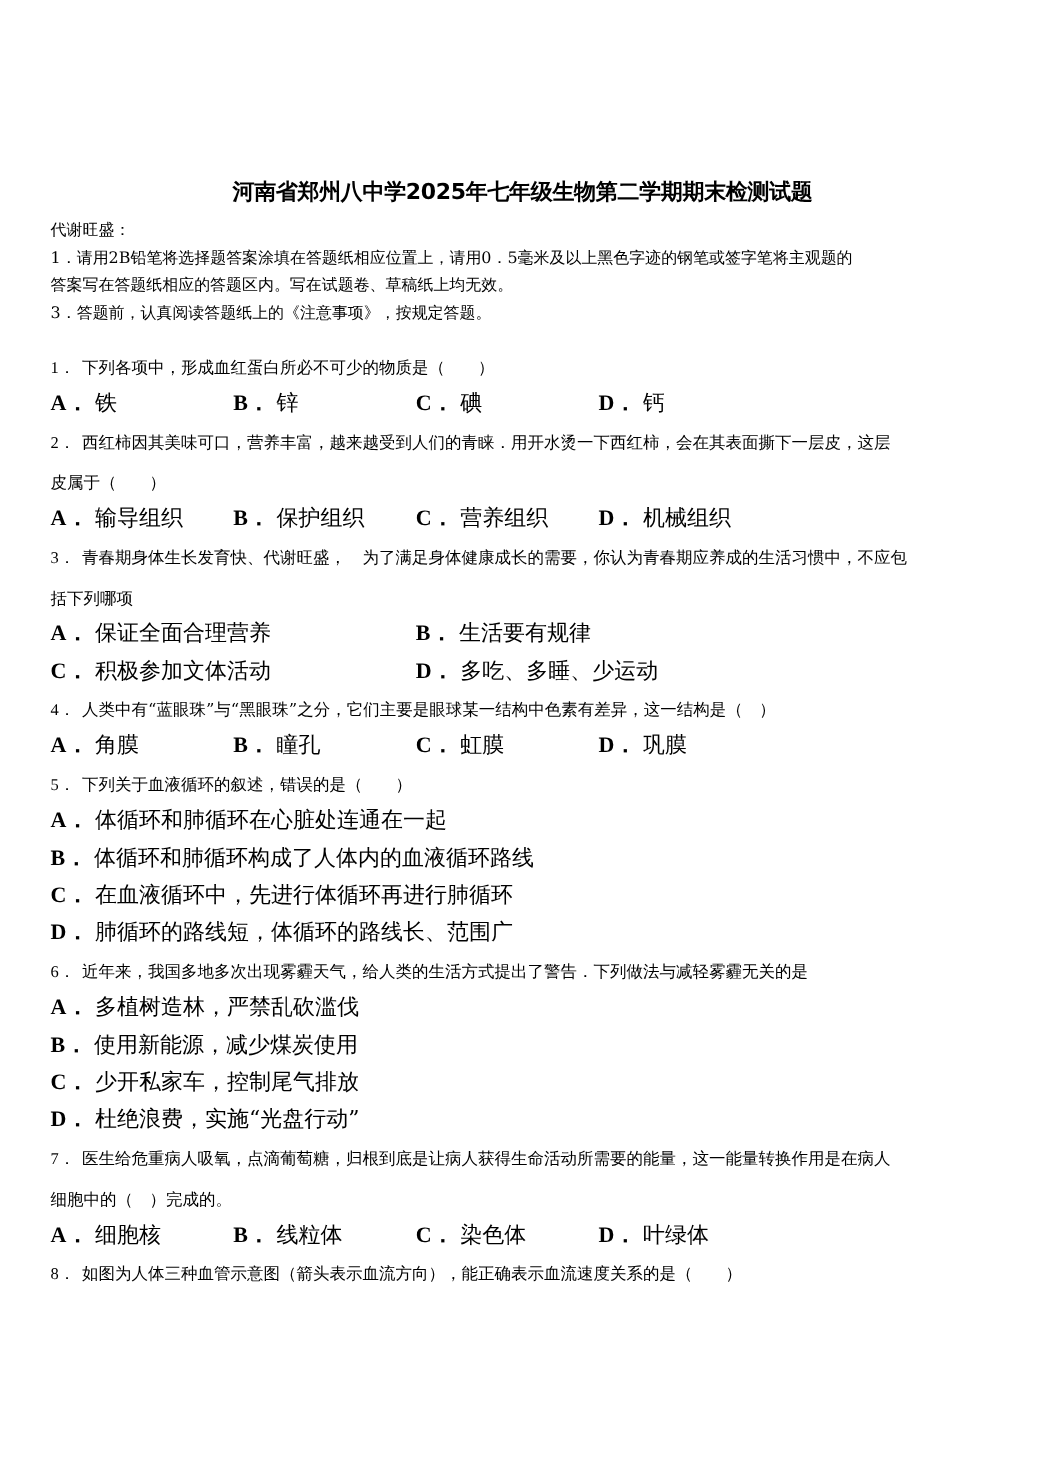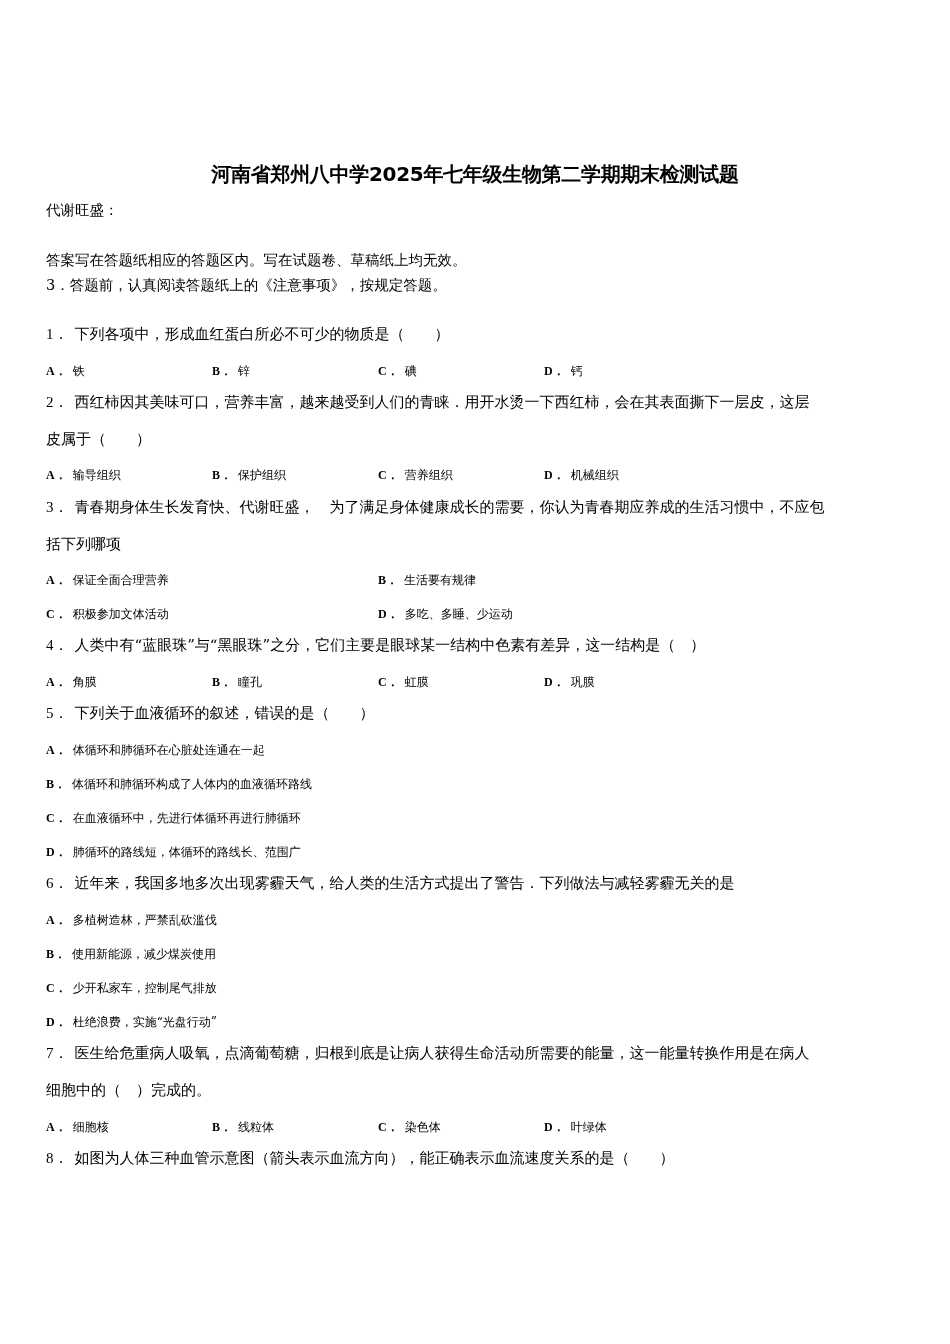--- a/index.html
+++ b/index.html
@@ -41,42 +41,43 @@
       font-size: 15px;
       line-height: 20px;
       white-space: nowrap;
       letter-spacing: 0px;
     }
     .notice {
       font-size: 14.5px;
     }
     .opt {
       position: absolute;
-      font-size: 12px;
-      line-height: 27px;
+      font-size: 20px;
+      line-height: 16px;
       white-space: nowrap;
     }
     .opt .lbl {
       font-weight: bold;
       font-family: "Liberation Serif", "DejaVu Serif", serif;
       margin-right: 6px;
     }
     .qnum {
       font-family: "Liberation Serif", "DejaVu Serif", serif;
       margin-right: 6px;
     }
   </style>
 </head>
 <body>
 
 <div class="page">
 
   <div class="title">河南省郑州八中学2025年七年级生物第二学期期末检测试题</div>
 
   <div class="line notice" style="top:152px;">代谢旺盛：</div>
+  <div class="line notice" style="top:177px;">1．请用2B铅笔将选择题答案涂填在答题纸相应位置上，请用0．5毫米及以上黑色字迹的钢笔或签字笔将主观题的</div>
   <div class="line notice" style="top:202px;">答案写在答题纸相应的答题区内。写在试题卷、草稿纸上均无效。</div>
   <div class="line notice" style="top:227px;">3．答题前，认真阅读答题纸上的《注意事项》，按规定答题。</div>
 
   <div class="line" style="top:276px;"><span class="qnum">1．</span><span>下列各项中，形成血红蛋白所必不可少的物质是（　　）</span></div>
   <div class="opt" style="left:46px;top:310px;"><span class="lbl">A．</span><span>铁</span></div>
   <div class="opt" style="left:212px;top:310px;"><span class="lbl">B．</span><span>锌</span></div>
   <div class="opt" style="left:378px;top:310px;"><span class="lbl">C．</span><span>碘</span></div>
   <div class="opt" style="left:544px;top:310px;"><span class="lbl">D．</span><span>钙</span></div>
 
   <div class="line" style="top:344px;"><span class="qnum">2．</span><span>西红柿因其美味可口，营养丰富，越来越受到人们的青睐．用开水烫一下西红柿，会在其表面撕下一层皮，这层</span></div>

